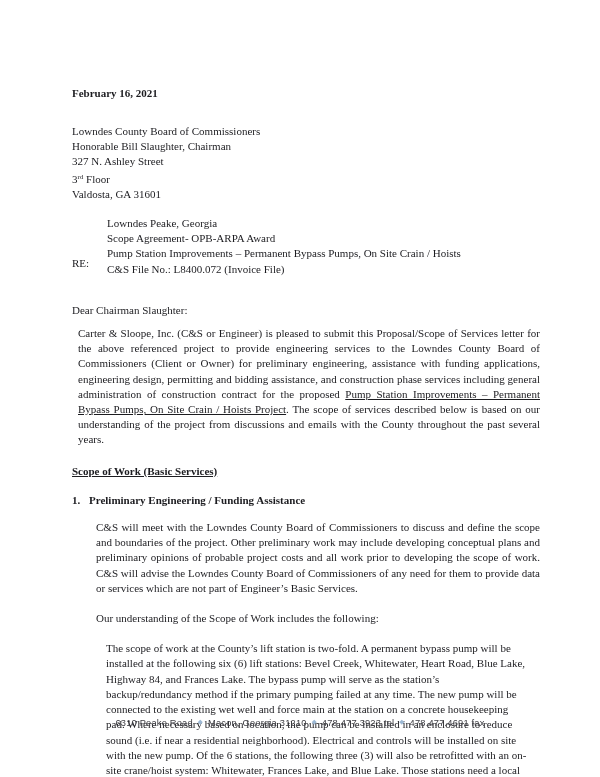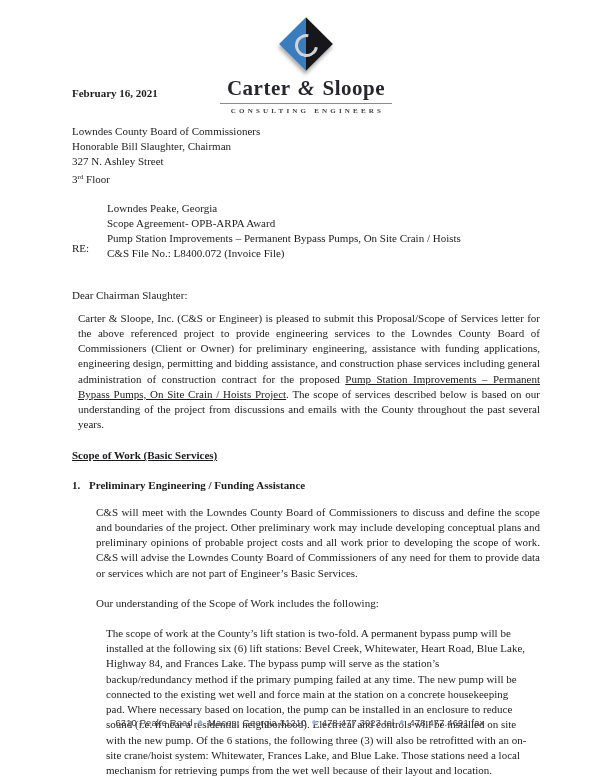--- a/index.html
+++ b/index.html
@@ -60,40 +60,28 @@
   .sep{color:#9cb8d4;font-size:6.5px;vertical-align:1.5px;margin:0 5px;}
 </style>
 </head>
 <body>
 
 <div class="page">
 
   <div class="header">
     <div class="date">February 16, 2021</div>
 
-    <div class="logo">
-      <div class="logo-mark">
-        <div class="diamond"></div>
-        <div class="ring"></div>
-      </div>
-      <div class="logo-name">
-        <span>Carter</span>
-        <span class="logo-amp">&amp;</span>
-        <span>Sloope</span>
-      </div>
-      <hr class="logo-rule">
-      <div class="logo-tagline">CONSULTING ENGINEERS</div>
-    </div>
   </div>
 
   <div class="recipient">
     <div>Lowndes County Board of Commissioners</div>
     <div>Honorable Bill Slaughter, Chairman</div>
     <div>327 N. Ashley Street</div>
     <div><span>3</span><sup class="ord">rd</sup><span> Floor</span></div>
+    <div>Valdosta, GA 31601</div>
   </div>
 
   <div class="re-block">
     <div class="re-label">RE:</div>
     <div class="re-lines">
       <div>Lowndes Peake, Georgia</div>
       <div>Scope Agreement- OPB-ARPA Award</div>
       <div>Pump Station Improvements – Permanent Bypass Pumps, On Site Crain / Hoists</div>
       <div>C&amp;S File No.: L8400.072 (Invoice File)</div>
     </div>

